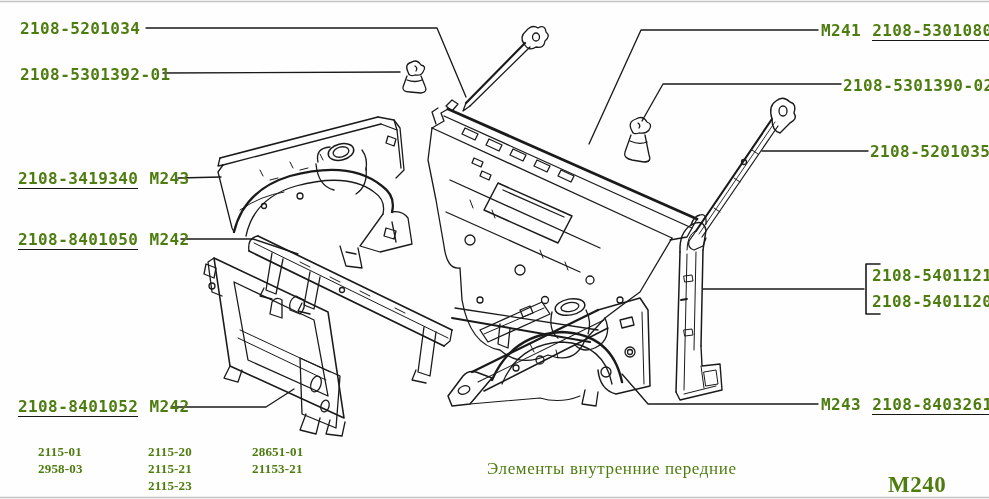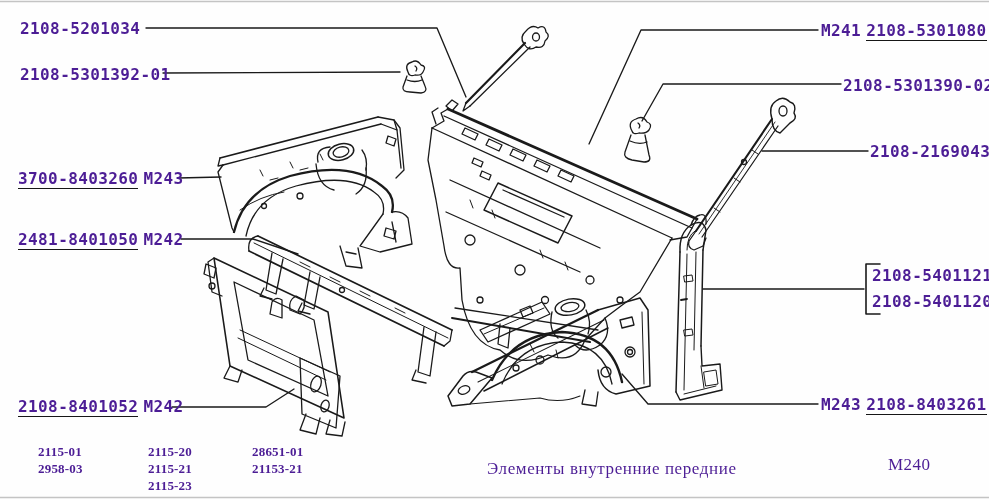--- a/index.html
+++ b/index.html
@@ -1,35 +1,35 @@
 <!DOCTYPE html>
 <html><head>
 <meta charset="utf-8">
 <style>
   html,body{margin:0;padding:0;background:#e8e8e8;}
   .page{
     position:relative;width:989px;height:499px;background:#fefefe;
-    overflow:hidden;font-family:"DejaVu Sans Mono",monospace;color:#4c1d95;
+    overflow:hidden;font-family:"DejaVu Sans Mono",monospace;color:#4d7c0f;
   }
   svg.art{position:absolute;left:0;top:0;}
   .callout{
     position:absolute;font-size:16px;font-weight:bold;letter-spacing:.4px;
     white-space:nowrap;line-height:17px;
   }
   .callout .pn{display:inline-block;}
   .callout .pn.u{border-bottom:1.7px solid #161616;padding-bottom:1px;cursor:pointer;}
   .callout .ref{display:inline-block;}
-  .gap-r{margin-right:5px;}
+  .gap-r{margin-right:11px;}
   .serif{font-family:"Liberation Serif","DejaVu Serif",serif;}
   .caption{
     position:absolute;left:487px;top:459px;font-size:17px;font-weight:normal;
     letter-spacing:.6px;white-space:nowrap;
   }
   .pagecode{
-    position:absolute;left:888px;top:455px;font-size:17px;font-weight:normal;
+    position:absolute;left:888px;top:472px;font-size:23px;font-weight:bold;
     letter-spacing:.5px;
   }
   .plate{
     position:absolute;font-size:13px;font-weight:bold;letter-spacing:.2px;
     white-space:nowrap;
   }
 </style>
 </head>
 <body>
 
@@ -246,41 +246,41 @@
 
   <div class="callout" style="left:20px;top:20px">
     <span class="pn">2108-5201034</span>
   </div>
 
   <div class="callout" style="left:20px;top:66px">
     <span class="pn">2108-5301392-01</span>
   </div>
 
   <div class="callout" style="left:18px;top:170px">
-    <span class="pn u gap-r">3700-8403260</span><span class="ref">М243</span>
+    <span class="pn u gap-r">2108-3419340</span><span class="ref">М243</span>
   </div>
 
   <div class="callout" style="left:18px;top:231px">
-    <span class="pn u gap-r">2481-8401050</span><span class="ref">М242</span>
+    <span class="pn u gap-r">2108-8401050</span><span class="ref">М242</span>
   </div>
 
   <div class="callout" style="left:18px;top:398px">
     <span class="pn u gap-r">2108-8401052</span><span class="ref">М242</span>
   </div>
 
   <div class="callout" style="left:821px;top:22px">
     <span class="ref gap-r">М241</span><span class="pn u">2108-5301080</span>
   </div>
 
   <div class="callout" style="left:843px;top:77px">
     <span class="pn">2108-5301390-02</span>
   </div>
 
   <div class="callout" style="left:870px;top:143px">
-    <span class="pn">2108-2169043</span>
+    <span class="pn">2108-5201035</span>
   </div>
 
   <div class="callout" style="left:872px;top:267px">
     <span class="pn">2108-5401121</span>
   </div>
 
   <div class="callout" style="left:872px;top:293px">
     <span class="pn">2108-5401120</span>
   </div>
 

